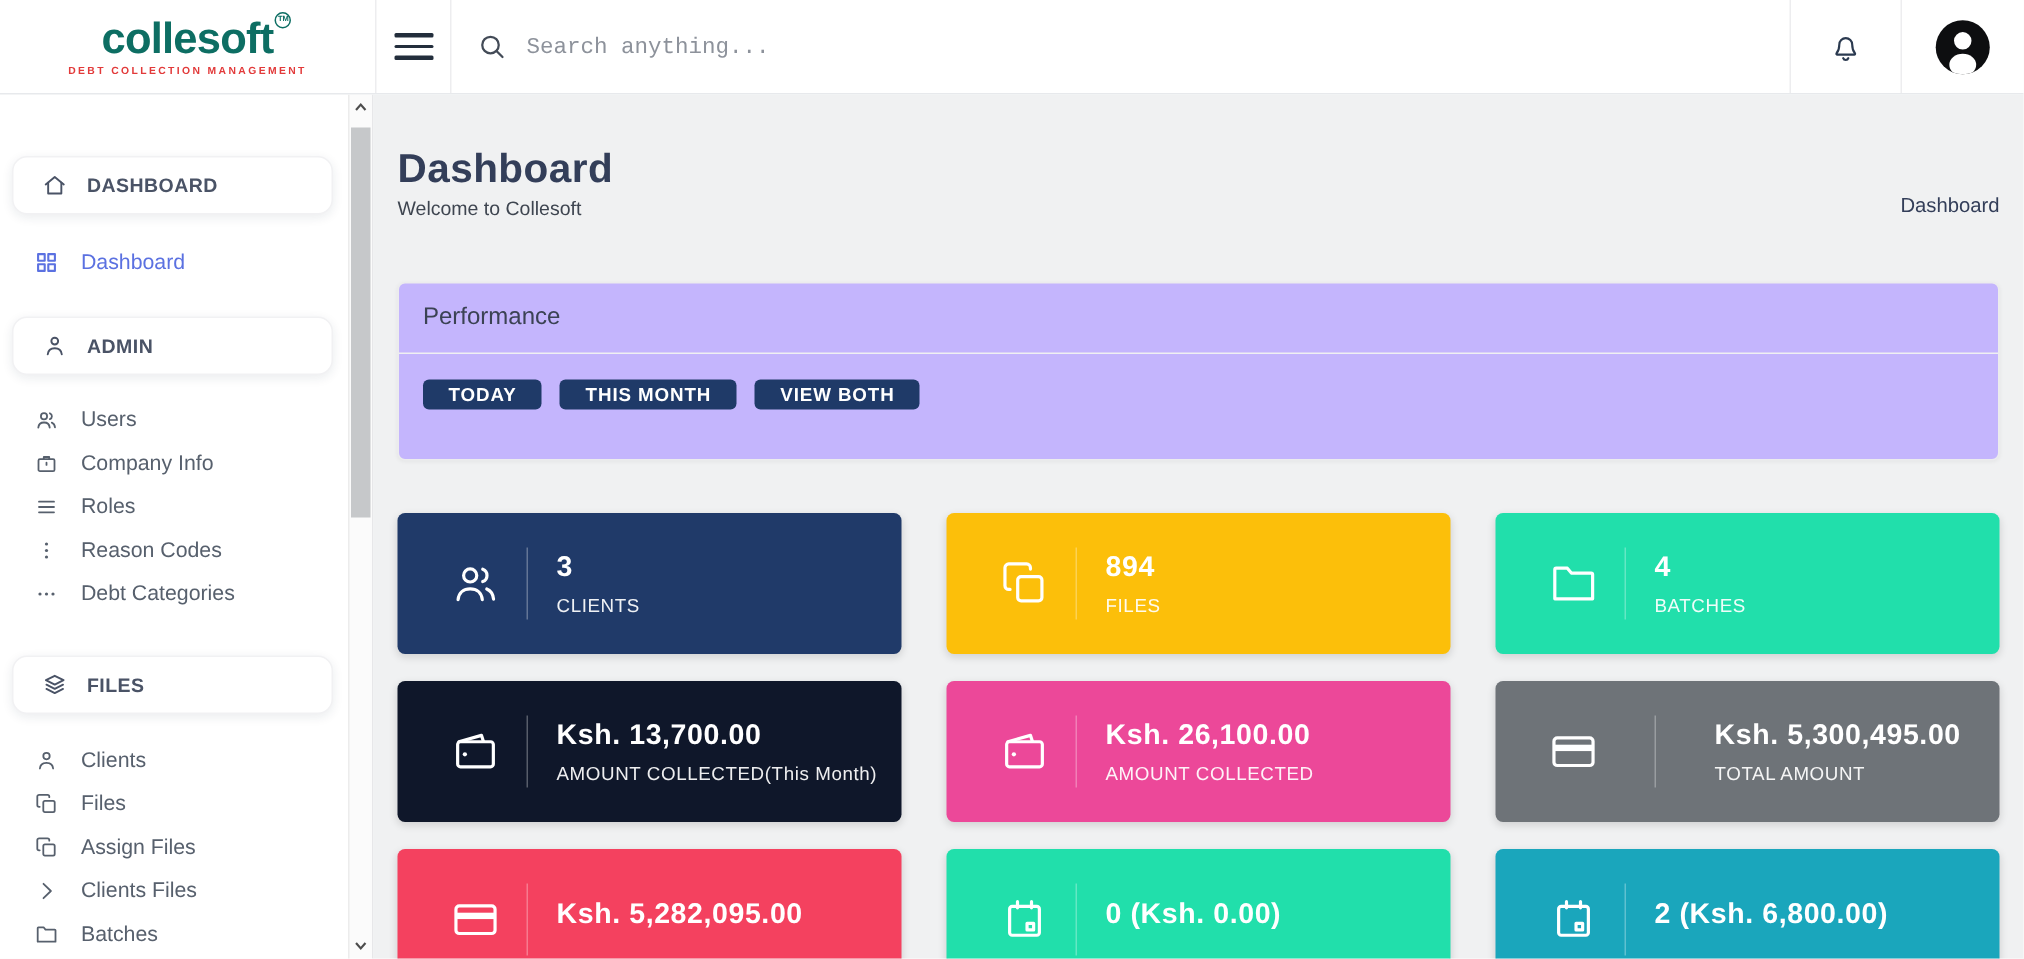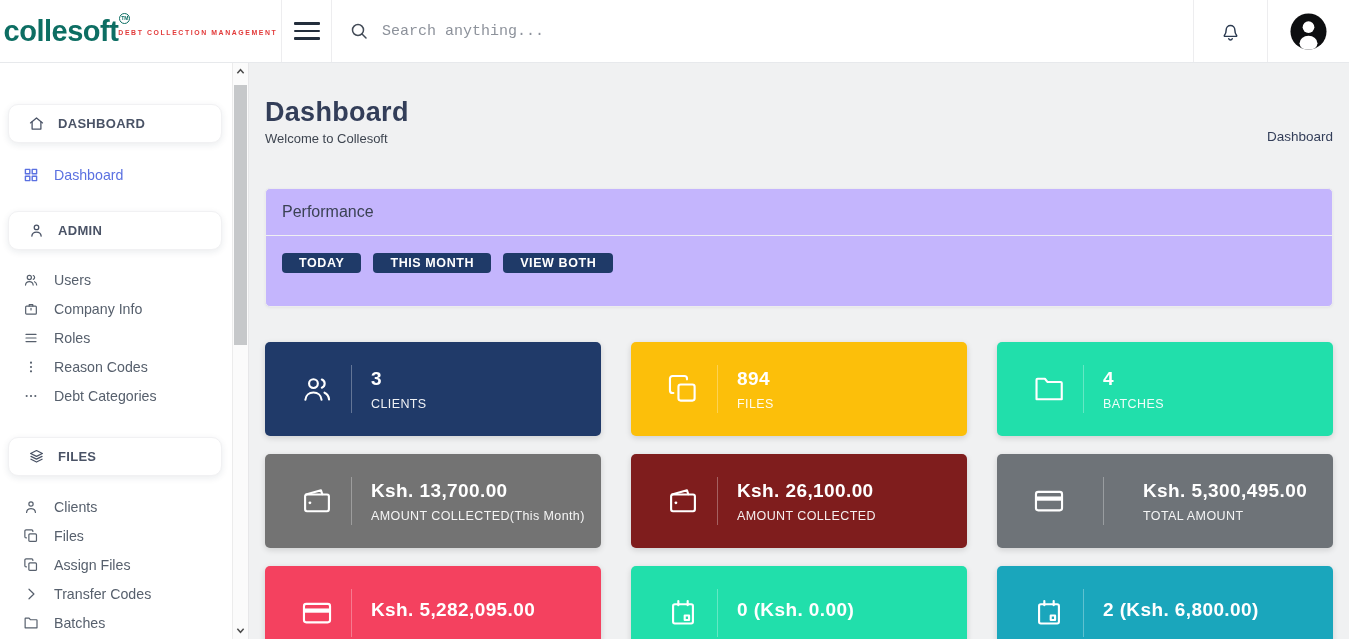--- a/index.html
+++ b/index.html
@@ -2,22 +2,22 @@
 <html><head>
 <meta charset="utf-8">
 <style>
   * { margin:0; padding:0; box-sizing:border-box; }
   html,body { width:1349px; height:639px; overflow:hidden;
     font-family:"Liberation Sans", sans-serif; background:#fff; }
 
   
   .topbar { position:absolute; left:0; top:0; width:1349px; height:63px;
     background:#fff; border-bottom:1px solid #e7e9ec; display:flex; z-index:5; }
-  .logo-box { width:282px; height:100%; border-right:1px solid #ededef;
-    display:flex; flex-direction:row; align-items:center; justify-content:center; cursor:pointer; }
+  .logo-box { width:251px; height:100%; border-right:1px solid #ededef;
+    display:flex; flex-direction:column; align-items:center; justify-content:center; cursor:pointer; }
   .brand-row { position:relative; line-height:1; }
   .brand { font-size:29px; font-weight:800; letter-spacing:-0.5px; color:#0d6e63; }
   .brand-tm { position:absolute; right:-12px; top:-4px; width:11px; height:11px;
     border:1px solid #0d6e63; border-radius:50%; color:#0d6e63; font-size:5px;
     font-weight:700; display:flex; align-items:center; justify-content:center; }
   .tagline { font-size:6.9px; font-weight:700; letter-spacing:1.6px; color:#e23a3a; margin-top:3px; }
   .burger-box { width:50px; height:100%; border-right:1px solid #ededef;
     display:flex; flex-direction:column; align-items:center; justify-content:center; gap:5px; cursor:pointer; }
   .burger-box i { display:block; width:26px; height:2.6px; background:#232e3c; border-radius:1px; }
   .search-box { flex:1; display:flex; align-items:center; padding-left:17px; gap:13px; }
@@ -263,21 +263,21 @@
             </svg>
           </span>
           <span>Assign Files</span>
         </div>
         <div class="side-item">
           <span class="icn">
             <svg viewBox="0 0 24 24">
               <path d="M9 4.8l7.4 7.2L9 19.2"></path>
             </svg>
           </span>
-          <span>Transfer Codes</span>
+          <span>Clients Files</span>
         </div>
         <div class="side-item">
           <span class="icn">
             <svg viewBox="0 0 24 24">
               <path d="M3.2 19.2V5.5c0-.4.3-.7.7-.7h5.2l1.9 2.3h9.3c.4 0 .7.3.7.7v11.4z"></path>
             </svg>
           </span>
           <span>Batches</span>
         </div>
       </div>
@@ -347,35 +347,35 @@
           <svg viewBox="0 0 24 24">
             <path d="M3.2 19.2V5.5c0-.4.3-.7.7-.7h5.2l1.9 2.3h9.3c.4 0 .7.3.7.7v11.4z"></path>
           </svg>
         </span>
         <span class="stat-div"></span>
         <div>
           <div class="stat-value">4</div>
           <div class="stat-label">BATCHES</div>
         </div>
       </div>
-      <div class="stat-card" style="background: #737373;">
+      <div class="stat-card" style="background: #0f172a;">
         <span class="icn">
           <svg viewBox="0 0 24 24">
             <path d="M4.2 7.4l10.6-3 0.9 2.8"></path>
             <rect x="3.6" y="7.4" width="16.8" height="11.8" rx="1.3"></rect>
             <circle style="fill:currentColor;stroke:none" cx="7" cy="13.3" r="1"></circle>
           </svg>
         </span>
         <span class="stat-div"></span>
         <div>
           <div class="stat-value">Ksh. 13,700.00</div>
           <div class="stat-label">AMOUNT COLLECTED(This Month)</div>
         </div>
       </div>
-      <div class="stat-card" style="background: #7f1d1d;">
+      <div class="stat-card" style="background: #ec4899;">
         <span class="icn">
           <svg viewBox="0 0 24 24">
             <path d="M4.2 7.4l10.6-3 0.9 2.8"></path>
             <rect x="3.6" y="7.4" width="16.8" height="11.8" rx="1.3"></rect>
             <circle style="fill:currentColor;stroke:none" cx="7" cy="13.3" r="1"></circle>
           </svg>
         </span>
         <span class="stat-div"></span>
         <div>
           <div class="stat-value">Ksh. 26,100.00</div>

